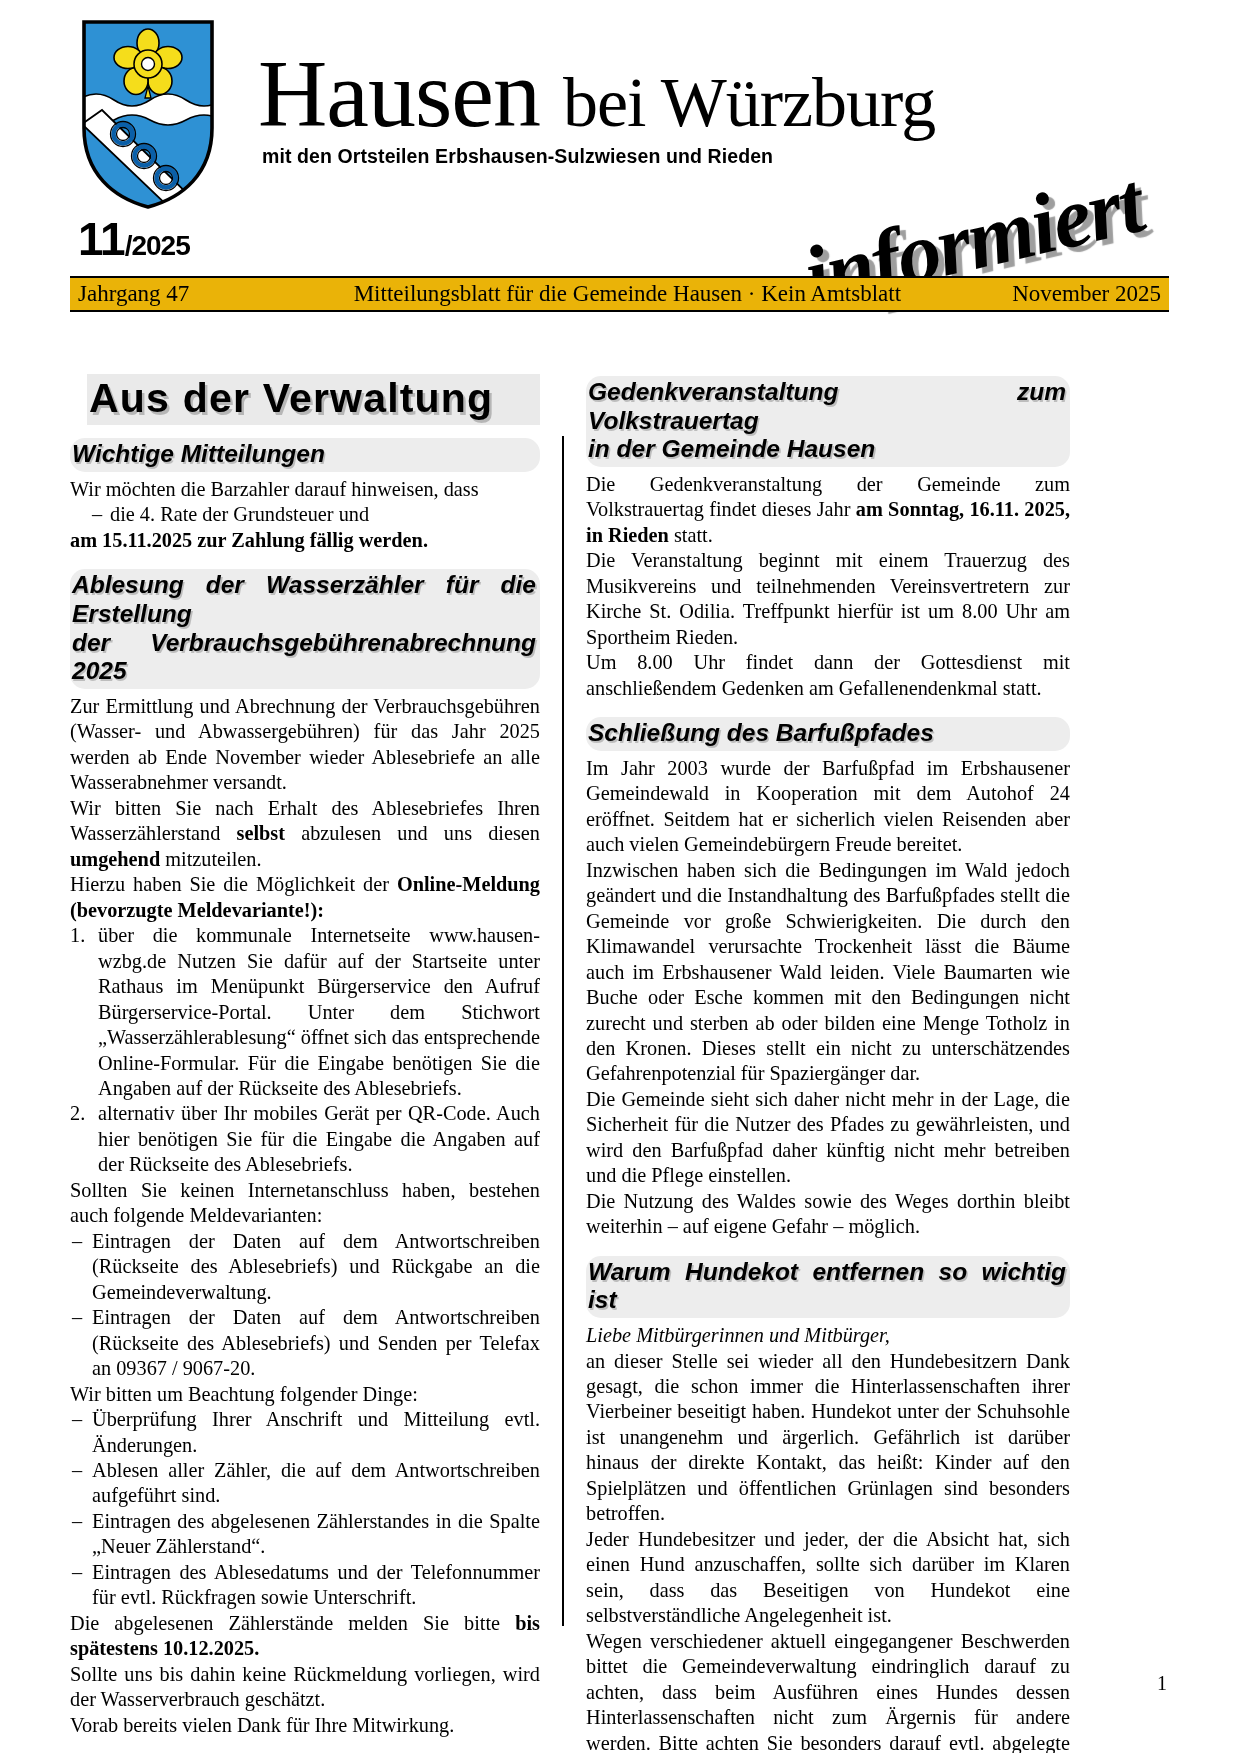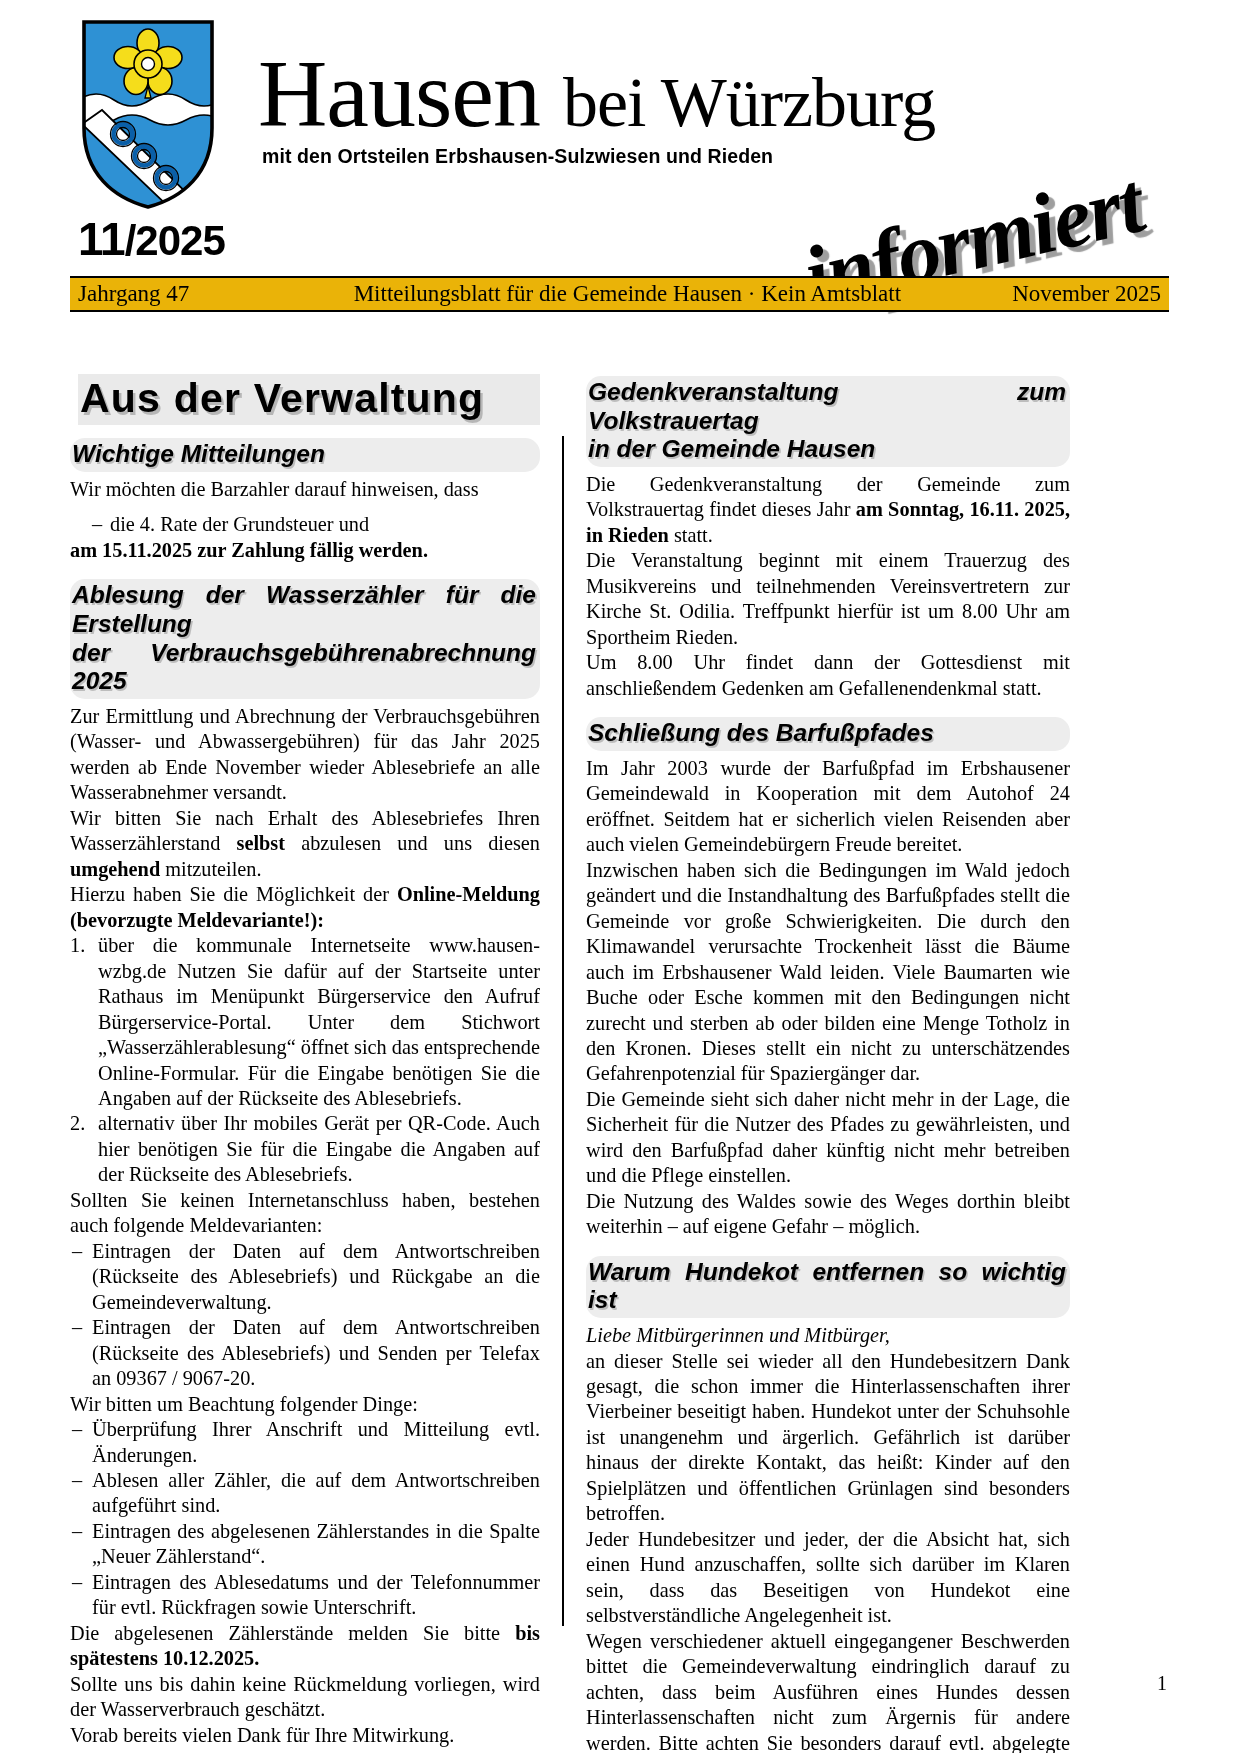--- a/index.html
+++ b/index.html
@@ -69,21 +69,21 @@
   .issue {
     position: absolute;
     left: 8px;
     top: 212px;
     font-family: "Liberation Sans", "DejaVu Sans", sans-serif;
     font-weight: bold;
     font-size: 46px;
     letter-spacing: -1px;
   }
   .issue .small {
-    font-size: 42px;
+    font-size: 28px;
   }
 
   .informiert {
     position: absolute;
     right: 18px;
     top: 150px;
     font-family: "Liberation Serif", "DejaVu Serif", serif;
     font-style: italic;
     font-weight: bold;
     font-size: 86px;
@@ -141,21 +141,21 @@
   .col-right { padding-left: 8px; }
 
   
   .h-main {
     font-family: "Liberation Sans", "DejaVu Sans", sans-serif;
     font-weight: bold;
     font-size: 41px;
     letter-spacing: 1.2px;
     background: #eaeaea;
     padding: 2px 8px 5px 2px;
-    margin: 0 0 13px 8px;
+    margin: 0 0 13px 17px;
     text-shadow: 2.5px 2.5px 0 rgba(0,0,0,0.22);
     line-height: 1.08;
   }
   .h-sec {
     font-family: "Liberation Sans", "DejaVu Sans", sans-serif;
     font-weight: bold;
     font-style: italic;
     font-size: 24.5px;
     background: #ededed;
     padding: 2px 4px 3px 2px;
@@ -179,21 +179,21 @@
     position: relative;
     padding-left: 22px;
     margin: 0;
   }
   ul.dashlist > li:before {
     content: "\2013";
     position: absolute;
     left: 2px;
     top: 0;
   }
-  ul.dashlist.indent > li { padding-left: 40px; margin-top: 10px; }
+  ul.dashlist.indent > li { padding-left: 40px; }
   ul.dashlist.indent > li:before { left: 22px; }
 
   ol.numlist > li {
     position: relative;
     padding-left: 28px;
     margin: 0;
   }
   ol.numlist > li .num {
     position: absolute;
     left: 0;

